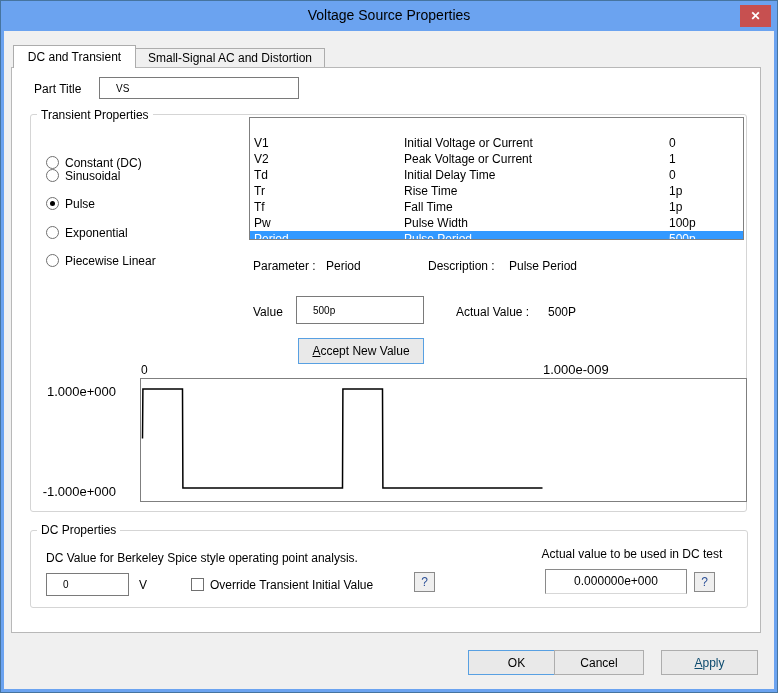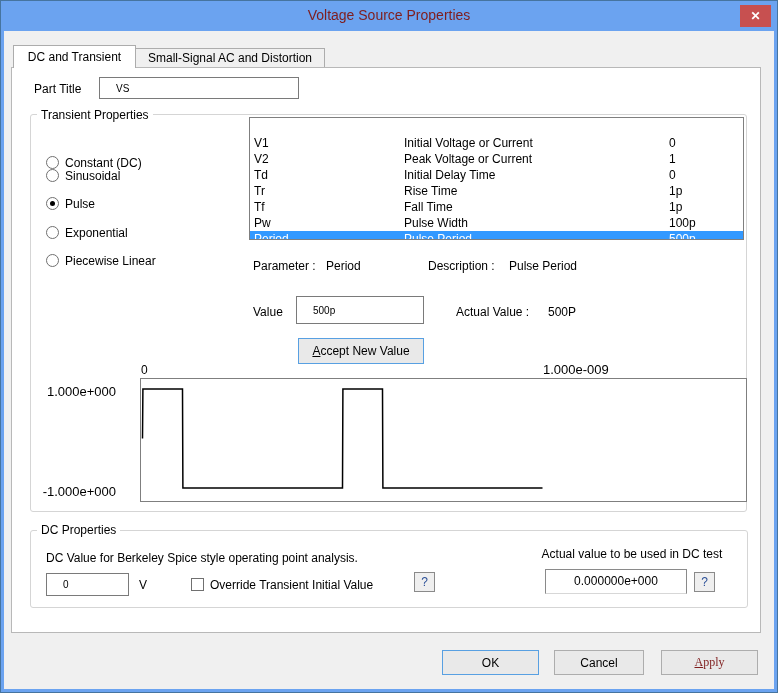--- a/index.html
+++ b/index.html
@@ -2,21 +2,21 @@
 <html><head>
 <meta charset="utf-8">
 <style>
   * { box-sizing: border-box; margin: 0; padding: 0; }
   body { font-family: "Liberation Sans", sans-serif; font-size: 12px; color: #000; background:#888; }
   .window {
     position: relative; width: 778px; height: 693px; background: #f0f0f0;
     box-shadow: inset 0 0 0 1px #46749f, inset 0 0 0 4px #6ba3f0;
   }
   .titlebar { position:absolute; left:1px; top:1px; right:1px; height:30px; background:#6ba3f0; }
-  .title-text { position:absolute; left:0; right:0; top:6px; text-align:center; font-size:14px; color:#7f1d1d; }
+  .title-text { position:absolute; left:0; right:0; top:6px; text-align:center; font-size:14px; color:#000000; }
   .close-btn { position:absolute; left:739px; top:4px; width:31px; height:22px; background:#c75050; color:#fff;
     border:none; font-weight:bold; font-size:12px; text-align:center; line-height:22px; cursor:default; }
   .tab { position:absolute; border:1px solid #acacac; border-bottom:none; text-align:center; z-index:3; }
   .tab.active { left:13px; top:45px; width:123px; height:23px; background:#fff; line-height:22px; }
   .tab.inactive { left:135px; top:48px; width:190px; height:19px; background:#f0f0f0; line-height:18px; }
   .page { position:absolute; left:11px; top:67px; width:750px; height:566px; background:#fff; border:1px solid #b8b8b8; z-index:2; }
   .lbl { position:absolute; white-space:nowrap; }
   input.textbox { position:absolute; border:1px solid #7a7a7a; background:#fff; font-family:"Liberation Sans",sans-serif;
     font-size:10px; padding:0 16px; }
   .groupbox { position:absolute; border:1px solid #d5d5d5; border-radius:3px; }
@@ -28,21 +28,21 @@
     border-radius:50%; background:#000; }
   .radio-label { margin-left:6px; vertical-align:middle; }
   .listbox { position:absolute; left:237px; top:49px; width:495px; height:123px; border:1px solid #7f7f7f;
     background:#fff; overflow:hidden; padding-top:17px; }
   .lb-row { position:relative; height:16px; line-height:16px; white-space:nowrap; }
   .lb-row.selected { background:#3399ff; color:#fff; }
   .lb-name { position:absolute; left:4px; } .lb-desc { position:absolute; left:154px; } .lb-val { position:absolute; left:419px; }
   .btn { position:absolute; background:#e9e9e9; border:1px solid #adadad; font-family:"Liberation Sans",sans-serif;
     font-size:12px; text-align:center; cursor:default; }
   .btn.focus-blue { border:1px solid #58a0e2; }
-  .btn.disabled { color:#7f1d1d;font-family:Liberation Serif, serif; }
+  .btn.disabled { color:#0c4a6e; }
   .plotbox { position:absolute; left:128px; top:310px; width:607px; height:124px; border:1px solid #7f7f7f; background:#fff; }
   .ylab { position:absolute; left:4px; width:100px; text-align:right; font-size:13px; }
   .checkbox { position:absolute; width:13px; height:13px; border:1px solid #707070; background:#fff; }
   .help-btn { position:absolute; width:21px; height:20px; background:#efefef; border:1px solid #8a8a8a;
     color:#2c5098; text-align:center; line-height:18px; font-size:12px; cursor:default; }
   .inset-field { position:absolute; background:#fff; border:1px solid #d7d7d7; border-top-color:#8a8a8a;
     border-left-color:#8a8a8a; border-right-color:#8a8a8a; text-align:center; line-height:23px; }
   u { text-decoration: underline; }
 </style>
 </head>
@@ -146,17 +146,17 @@
     <div class="checkbox" style="left:179px; top:510px;"></div>
     <div class="lbl" style="left:198px; top:510px;">Override Transient Initial Value</div>
     <div class="help-btn" style="left:402px; top:504px;">?</div>
 
     <div class="lbl" style="left:500px; top:479px; width:240px; text-align:center;">Actual value to be used in DC test</div>
     <div class="inset-field" style="left:533px; top:501px; width:142px; height:25px;">0.000000e+000</div>
     <div class="help-btn" style="left:682px; top:504px;">?</div>
 
   </div>
 
-  <button class="btn focus-blue" style="left:442px; top:650px; width:97px; height:25px;">OK</button>
+  <button class="btn focus-blue" style="left:468px; top:650px; width:97px; height:25px;">OK</button>
   <button class="btn" style="left:554px; top:650px; width:90px; height:25px;">Cancel</button>
   <button class="btn disabled" id="apply-btn" style="left:661px; top:650px; width:97px; height:25px;"><u>A</u>pply</button>
 
 </div>
 
 </body></html>

